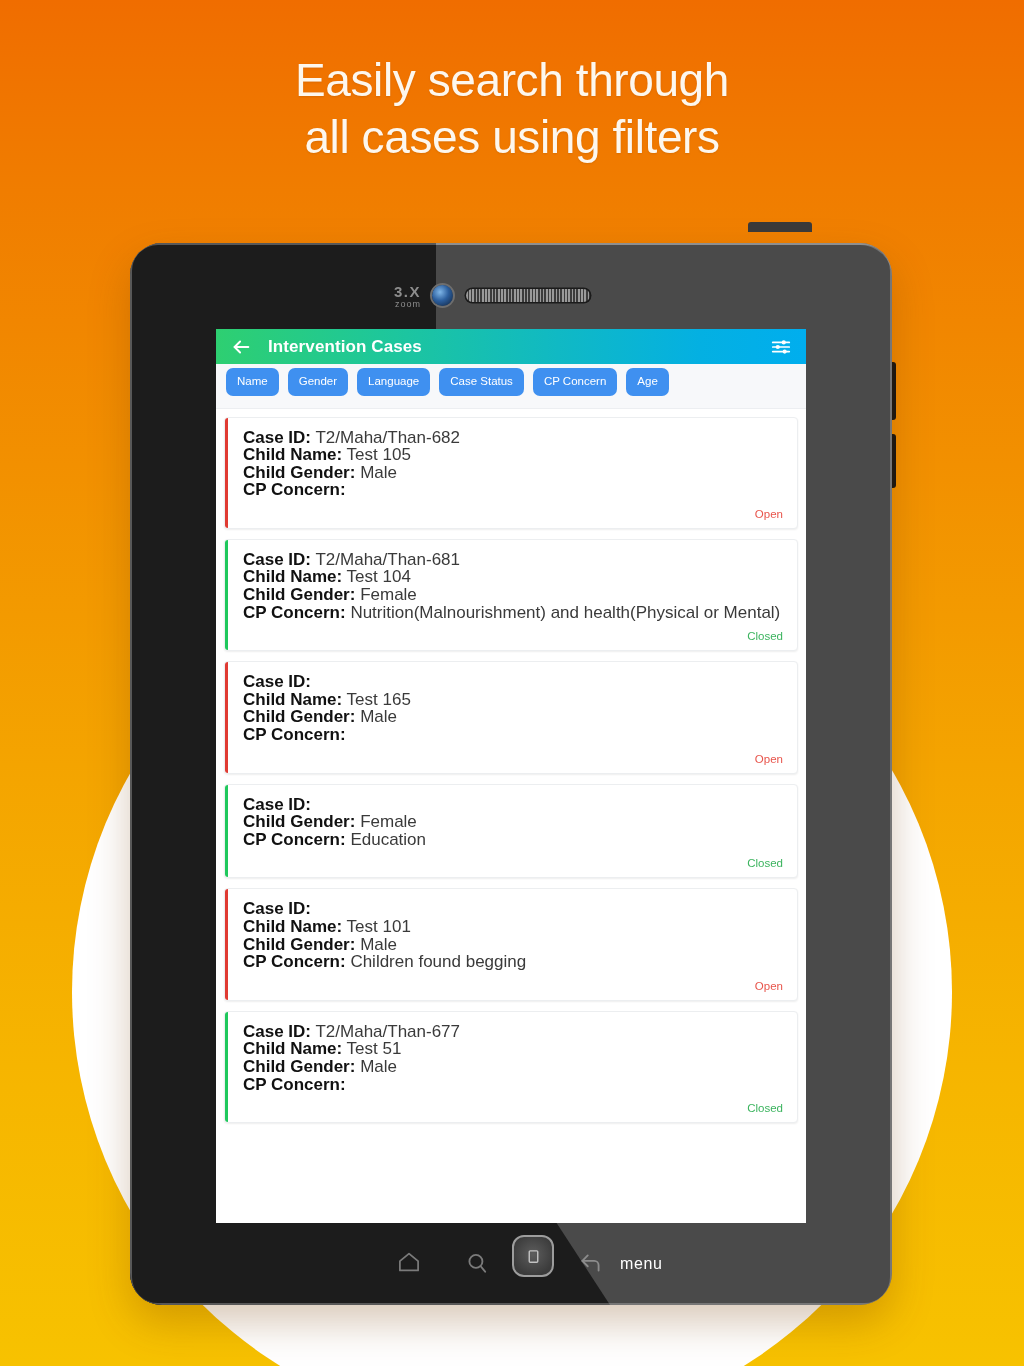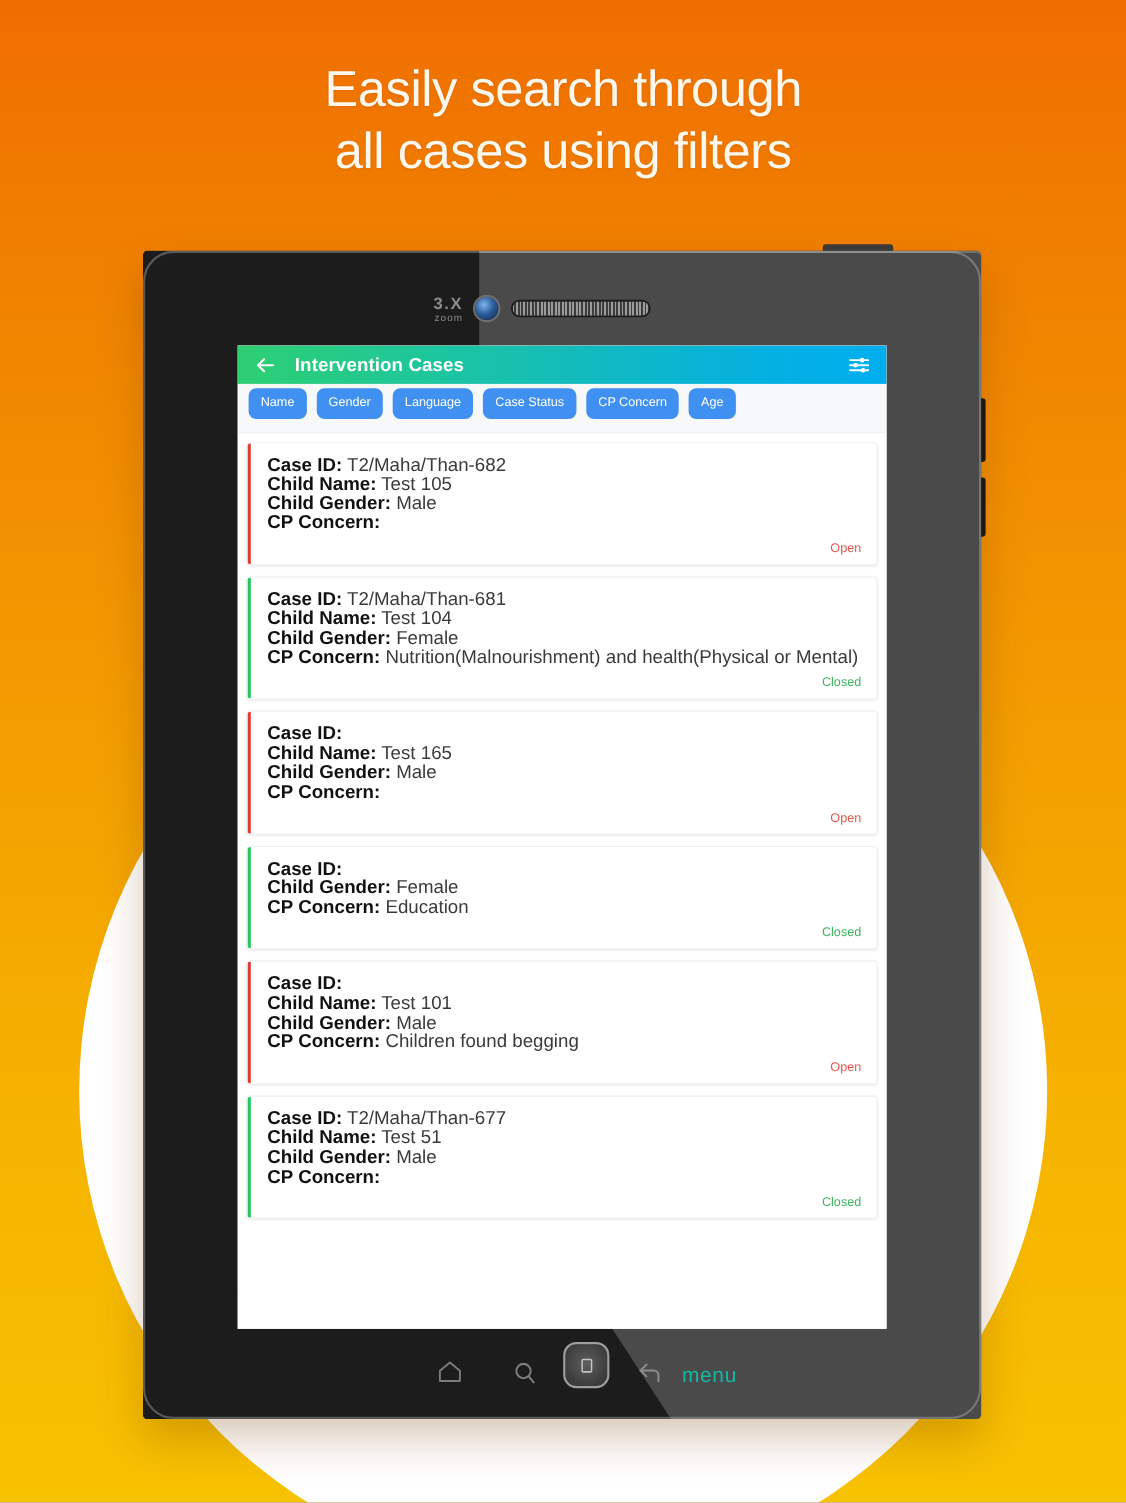--- a/index.html
+++ b/index.html
@@ -49,24 +49,24 @@
     font-weight: 400;
     letter-spacing: -0.4px;
     white-space: pre-line;
     text-shadow: 0 1px 2px rgba(120,60,0,.18);
   }
 
   
   #tablet {
     position: absolute;
     left: 130px;
-    top: 228px;
+    top: 243px;
     width: 762px;
     height: 1062px;
-    border-radius: 4px;
+    border-radius: 32px;
     background: #4a4a4a;
     box-shadow: 0 18px 40px rgba(120,60,0,.28),
                 0 2px 0 rgba(255,255,255,.22) inset;
     overflow: hidden;
   }
   
   #tablet-dark-half {
     position: absolute;
     left: 0; top: 0;
     width: 306px;
@@ -267,22 +267,22 @@
     width: 42px; height: 42px;
     border-radius: 12px;
     border: 2px solid #9d9d9d;
     background: radial-gradient(circle at 50% 45%, #5d5d5d 0%, #3b3b3b 75%);
     display: flex; align-items: center; justify-content: center;
   }
   #nav-back   { position: absolute; left: 448px; top: 27px; }
   #nav-menu-label {
     position: absolute;
     left: 490px; top: 32px;
-    color: #14b8a6;
-    font-size: 19px;
+    color: #ffffff;
+    font-size: 16px;
     letter-spacing: .6px;
   }
 </style>
 </head>
 <body>
 
 <div id="promo-bg">
 
   <div id="bg-circle"></div>
 

